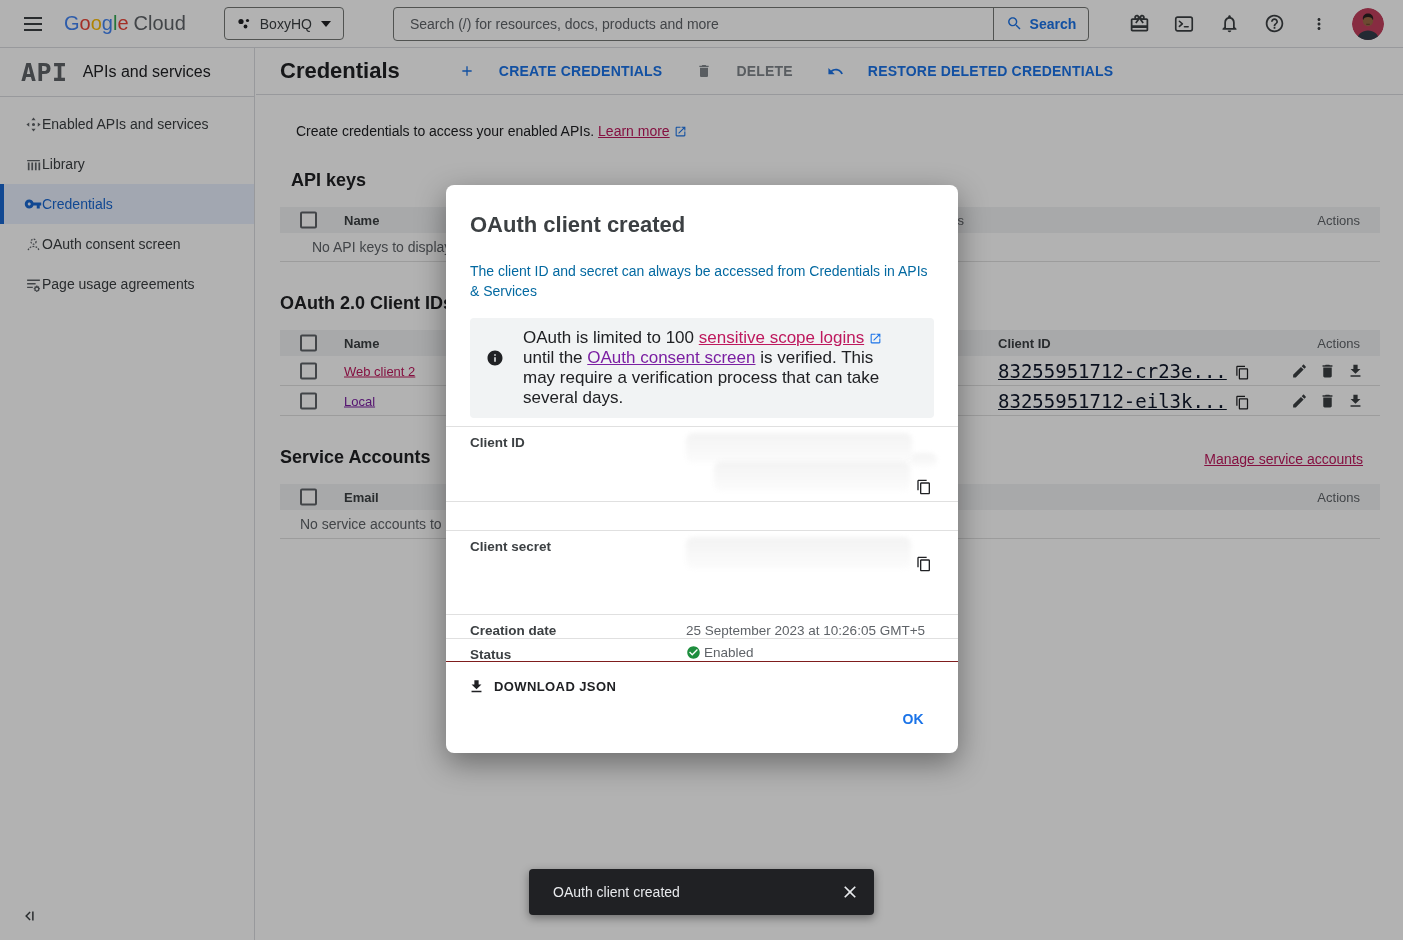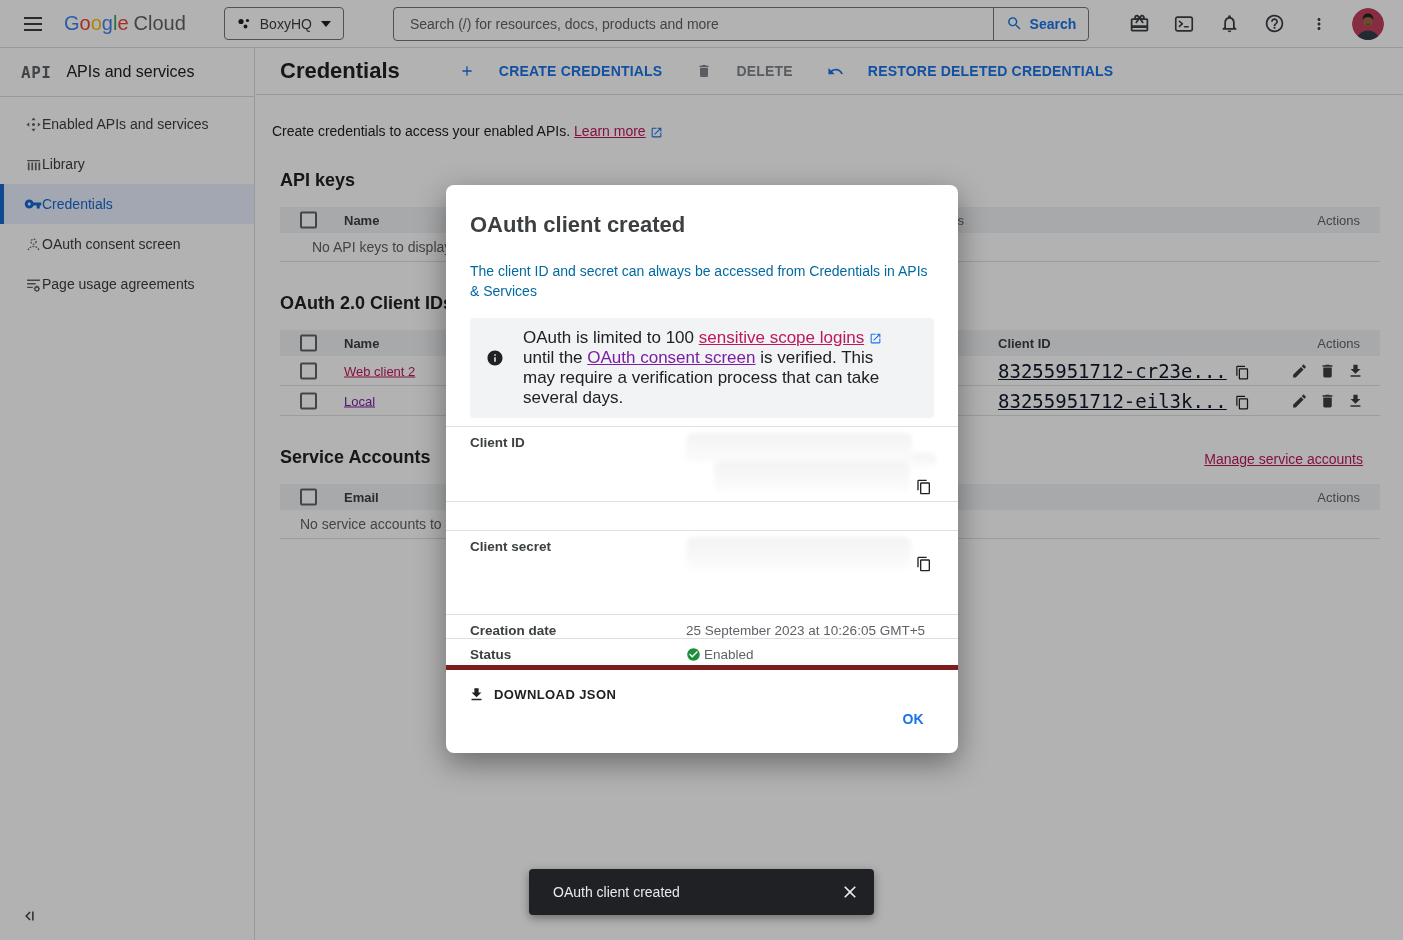--- a/index.html
+++ b/index.html
@@ -30,21 +30,21 @@
   .topbar-icons { margin-left:auto; display:flex; align-items:center; gap:21px; margin-right:19px; }
   .tb-icon { width:24px; height:24px; color:#3c4043; cursor:pointer; display:flex;
              align-items:center; justify-content:center; }
   .avatar { width:32px; height:32px; border-radius:50%; overflow:hidden; cursor:pointer; }
 
   
   .sidebar { position:absolute; top:48px; left:0; width:255px; bottom:0; background:#fff;
              border-right:1px solid #dadce0; z-index:5; }
   .side-header { height:49px; display:flex; align-items:center; padding-left:21px;
                  border-bottom:1px solid #dadce0; }
-  .api-logo { font-family:"DejaVu Sans Mono", monospace; font-weight:bold; font-size:16px;
+  .api-logo { font-family:"DejaVu Sans Mono", monospace; font-weight:bold; font-size:25px;
               color:#5f6368; letter-spacing:0.5px; }
   .side-title { font-size:16px; color:#202124; margin-left:15px; }
   .side-nav { padding-top:7px; }
   .nav-item { height:40px; display:flex; align-items:center; cursor:pointer; position:relative;
               color:#3c4043; font-size:14px; }
   .nav-item .nav-icon { width:18px; height:18px; margin-left:24px; color:#5f6368; flex:0 0 18px;
                         display:flex; align-items:center; justify-content:center; }
   .nav-item .nav-label { }
   .nav-item.active { background:#e8f0fe; color:#1967d2; }
   .nav-item.active .nav-icon { color:#1967d2; }
@@ -55,22 +55,22 @@
 
   
   .content { position:absolute; top:48px; left:256px; right:0; bottom:0; background:#fff; }
   .content-header { height:47px; border-bottom:1px solid #dadce0; display:flex; align-items:center; }
   .page-title { font-size:22px; color:#202124; margin-left:24px; }
   .toolbar { display:flex; align-items:center; margin-left:47px; gap:10px; }
   .tool-btn { display:flex; align-items:center; gap:24px; font-size:14px; font-weight:bold;
               letter-spacing:0.2px; padding:8px 12px; cursor:pointer; border-radius:4px;
               color:#1a73e8; }
   .tool-btn.disabled { color:#80868b; }
-  .intro { position:absolute; top:75px; left:16px; font-size:14px; color:#202124; display:flex;
-           align-items:flex-end; gap:4px; }
+  .intro { position:absolute; top:75px; left:40px; font-size:14px; color:#202124; display:flex;
+           align-items:center; gap:4px; }
   .link { color:#be185d; text-decoration:underline; cursor:pointer; }
   .link.visited { color:#7b1fa2; }
   .section-title { position:absolute; left:24px; font-size:18px; color:#202124; }
   .g-table { position:absolute; left:24px; width:1100px; font-size:13px; }
   .t-head { height:26px; background:#f1f3f4; position:relative; }
   .t-row  { height:30px; background:#fff; border-bottom:1px solid #e0e0e0; position:relative; }
   .t-cell { position:absolute; top:50%; transform:translateY(-50%); white-space:nowrap; }
   .th-strong { font-weight:bold; color:#3c4043; }
   .th-dim { color:#5f6368; }
   .cb { position:absolute; left:20px; top:50%; transform:translateY(-50%); width:17px; height:17px;
@@ -95,21 +95,21 @@
   .notice-icon { flex:0 0 18px; height:18px; margin-top:21px; color:#202124; }
   .notice-text { font-size:17px; line-height:20px; color:#202124; width:384px; }
   .dlg-rows { margin-top:8px; }
   .dlg-row { border-top:1px solid #e0e0e0; margin:0; padding:4px 24px; display:flex; font-size:13.5px; }
   .dlg-row .lbl { width:216px; flex:0 0 216px; font-weight:bold; color:#3c4043; padding-top:4px; }
   .dlg-row .val { flex:1; position:relative; color:#5f6368; padding-top:4px; }
   .row-clientid { height:75px; }
   .row-spacer { height:29px; padding:0; }
   .row-secret { height:48px; }
   .row-date { height:24px;margin-top:36px; }
-  .row-status { height:32px; border-bottom:5px solid #7f1d1d; }
+  .row-status { height:24px; border-bottom:1px solid #7f1d1d; }
   .blob { position:absolute; background:linear-gradient(180deg,#f3f3f3,#fcfcfc); border-radius:7px;
           filter:blur(2px); }
   .copy-btn { position:absolute; right:2px; bottom:2px; width:16px; height:16px; color:#202124;
               cursor:pointer; }
   .status-val { display:flex; align-items:center; gap:3px; }
   .check-ic { width:15px; height:15px; color:#1e8e3e; }
   .download-btn { margin:10px 0 0 12px; display:inline-flex; align-items:center; gap:9px;
                   padding:6px 10px; font-size:13px; font-weight:bold; letter-spacing:0.4px;
                   color:#202124; cursor:pointer; border-radius:4px; }
   .ok-btn { position:absolute; right:24px; bottom:18px; color:#1a73e8; font-weight:bold;
@@ -298,21 +298,21 @@
     <div class="intro">
       <span>Create credentials to access your enabled APIs.</span>
       <span class="link">Learn more</span>
       <span>
         <svg width="13" height="13" viewBox="0 0 24 24">
             <path fill="#1a73e8" d="M19 19H5V5h7V3H5c-1.11 0-2 .9-2 2v14c0 1.1.89 2 2 2h14c1.1 0 2-.9 2-2v-7h-2v7zM14 3v2h3.59l-9.83 9.83 1.41 1.41L19 6.41V10h2V3h-7z"></path>
           </svg>
       </span>
     </div>
 
-    <h2 class="section-title" style="top:122px;">API keys</h2>
+    <h2 class="section-title" style="top:122px;margin-left:11px;">API keys</h2>
     <div class="g-table" style="top:159px;">
       <div class="t-head">
         <span class="cb"></span>
         <span class="t-cell th-strong" style="left:64px;">Name</span>
         <span class="t-cell th-dim" style="left:616px;">Restrictions</span>
         <span class="t-cell th-dim" style="right:20px;">Actions</span>
       </div>
       <div class="t-row" style="height:29px;">
         <span class="t-cell empty-text" style="left:32px;">No API keys to display</span>
       </div>

